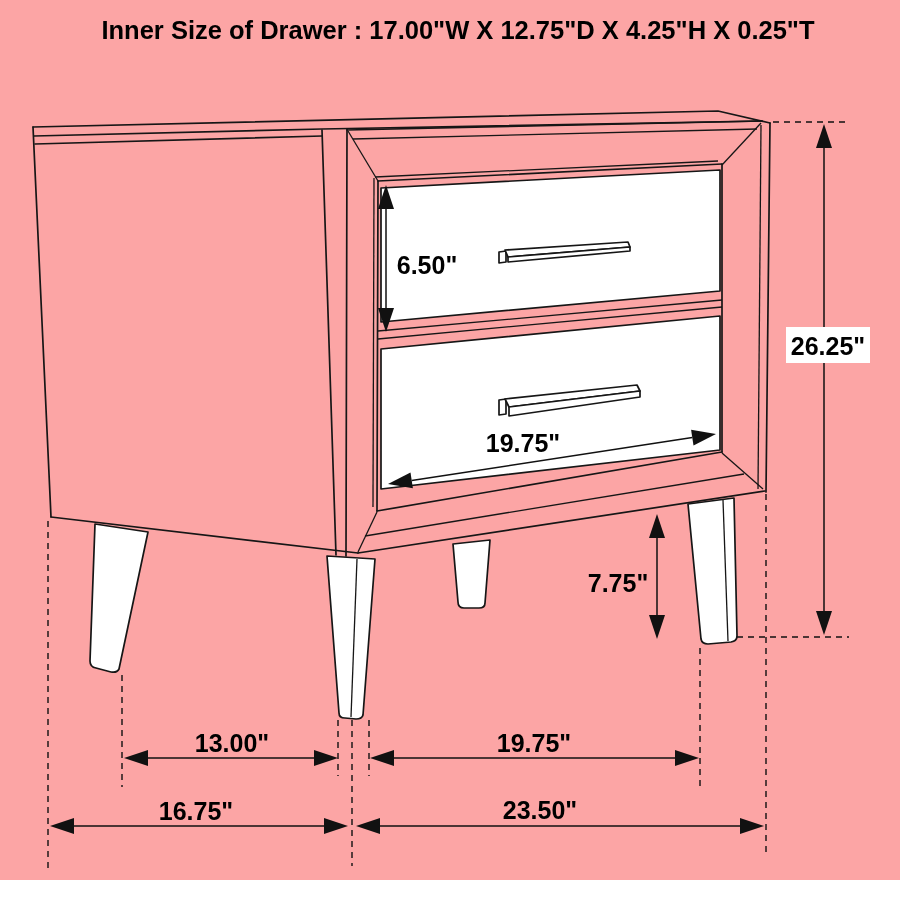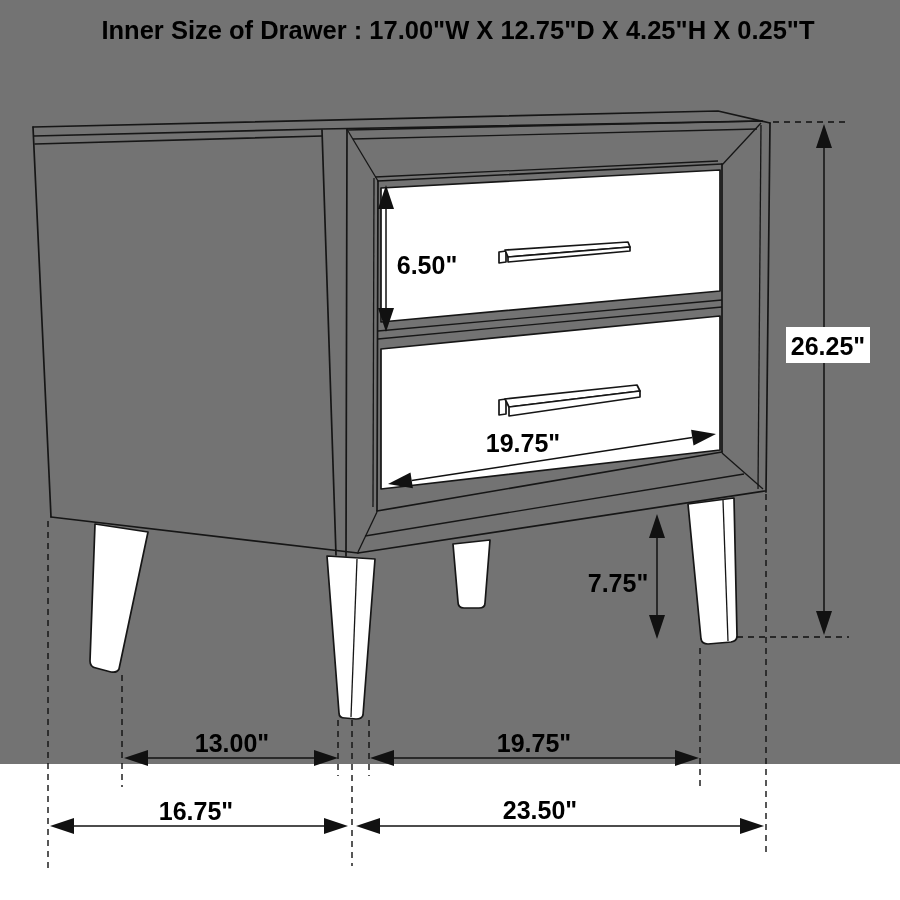--- a/index.html
+++ b/index.html
@@ -1,17 +1,17 @@
 <!DOCTYPE html>
 <html><head>
 <meta charset="utf-8">
 <style>
   html,body{margin:0;padding:0;background:#ffffff;}
   body{width:900px;height:900px;overflow:hidden;}
-  .canvas{position:relative;width:900px;height:764px;background:#737373;
+  .canvas{position:relative;width:900px;height:880px;background:#fca5a5;
           font-family:"Liberation Sans",sans-serif;}
   svg{display:block;}
   .outline{fill:none;stroke:#161616;stroke-width:1.7;stroke-linejoin:round;stroke-linecap:round;}
   .outline-thin{fill:none;stroke:#161616;stroke-width:1.3;stroke-linejoin:round;}
   .face{fill:#ffffff;stroke:#161616;stroke-width:1.7;stroke-linejoin:round;}
   .dimline{fill:none;stroke:#111111;stroke-width:1.5;}
   .dimhead{fill:#111111;stroke:none;}
   .dashline{fill:none;stroke:#111111;stroke-width:1.4;stroke-dasharray:6 5;}
   .dim-label{font-family:"Liberation Sans",sans-serif;font-weight:bold;font-size:25px;fill:#000000;}
   .title-text{font-family:"Liberation Sans",sans-serif;font-weight:bold;font-size:25.5px;fill:#000000;}

